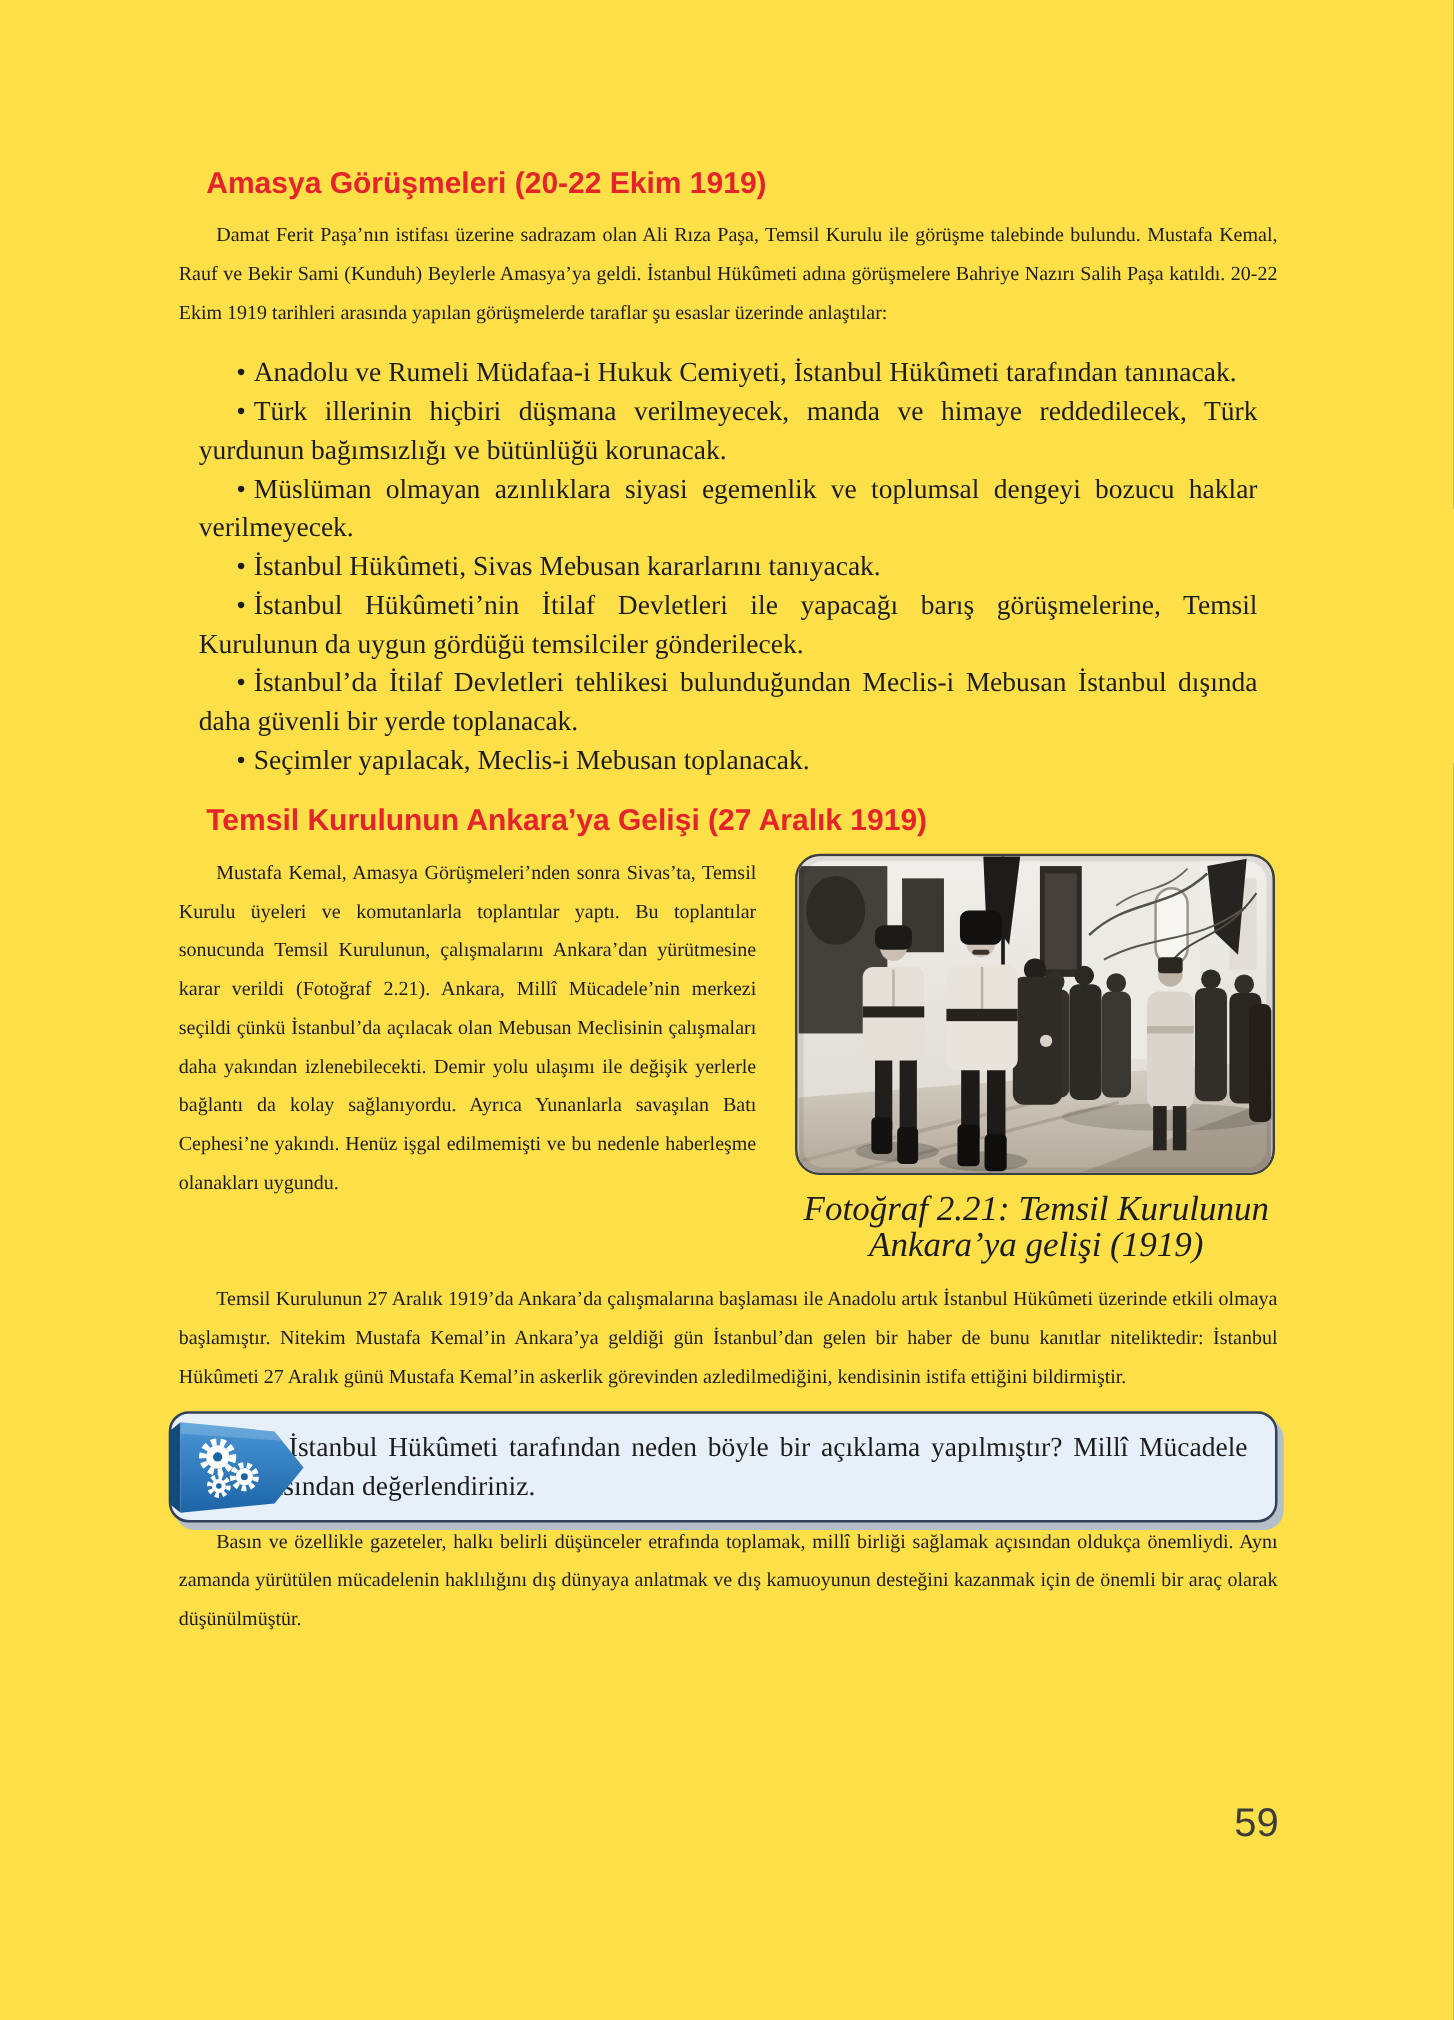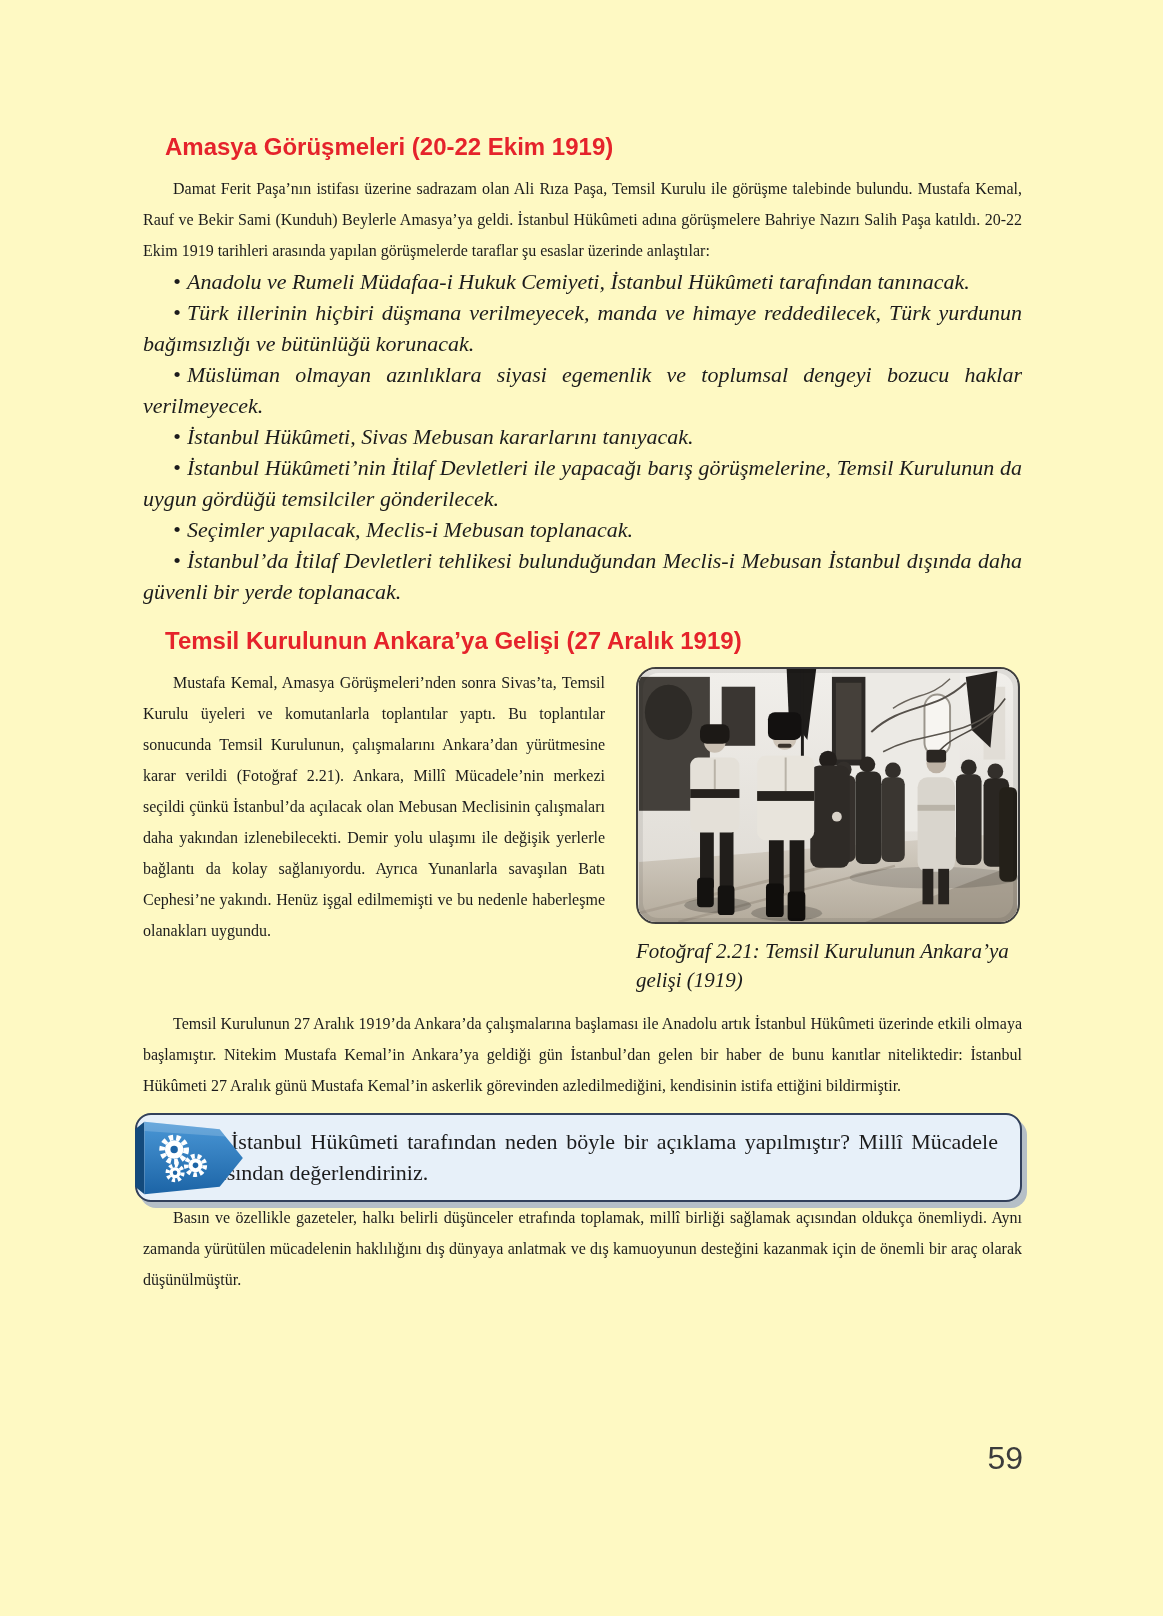--- a/index.html
+++ b/index.html
@@ -1,19 +1,19 @@
 <!DOCTYPE html>
 <html lang="tr"><head>
 <meta charset="utf-8">
 <style>
   html,body{margin:0;padding:0;background:#888;}
   .page{
     position:relative;
     width:1163px;height:1616px;
-    background:#fef9c3;
+    background:#fde047;
     margin:0 auto;
     font-family:"Liberation Serif", serif;
     color:#1c1c1c;
     overflow:hidden;
   }
   .content{position:absolute;left:143px;top:0;width:879px;}
   .red-heading{
     font-family:"Liberation Sans", sans-serif;
     font-weight:bold;
     font-size:24px;line-height:28px;
@@ -22,21 +22,21 @@
   }
   .h1{margin-top:133px;}
   .h2{margin-top:20px;}
   .h3{margin-top:28px;margin-bottom:11px;}
   p.body{
     font-size:16px;line-height:31px;
     text-align:justify;
     margin:0;
   }
   p.indent{text-indent:30px;}
-  ul.bullets{list-style:none;margin:0;padding:0;font-style:italic;}
+  ul.bullets{list-style:none;margin:16px;padding:0;}
   ul.bullets li{
     font-size:22px;line-height:31px;
     text-align:justify;
     text-indent:30px;
     margin:0;
   }
   ul.bullets .bullet{display:inline-block;width:14px;text-indent:0;color:#1c1c1c;}
   .two-col{
     display:flex;justify-content:space-between;align-items:flex-start;
     margin-top:12px;
@@ -45,23 +45,23 @@
   .col-text{width:462px;}
   figure.photo-fig{margin:0;width:386px;}
   .photo-frame{
     width:384px;height:257px;
     border:2px solid #3f3f3f;border-radius:20px;
     overflow:hidden;box-sizing:border-box;
     background:#e6e3dd;
   }
   .photo-frame svg{display:block;width:100%;height:100%;}
   figcaption{
-    font-size:21px;line-height:29px;
+    font-size:28px;line-height:29px;
     font-style:italic;
-    text-align:left;
+    text-align:center;
     margin-top:13px;
   }
   .question-box{
     position:relative;
     margin-top:12px;margin-left:-8px;
     width:887px;box-sizing:border-box;
     min-height:82px;
     background:#e7f0f9;
     border:2px solid #32405a;
     border-radius:16px;
@@ -92,22 +92,22 @@
     <h2 class="red-heading h1">Amasya Görüşmeleri (20-22 Ekim 1919)</h2>
 
     <p class="body indent">Damat Ferit Paşa’nın istifası üzerine sadrazam olan Ali Rıza Paşa, Temsil Kurulu ile görüşme talebinde bulundu. Mustafa Kemal, Rauf ve Bekir Sami (Kunduh) Beylerle Amasya’ya geldi. İstanbul Hükûmeti adına görüşmelere Bahriye Nazırı Salih Paşa katıldı. 20-22 Ekim 1919 tarihleri arasında yapılan görüşmelerde taraflar şu esaslar üzerinde anlaştılar:</p>
 
     <ul class="bullets">
       <li><span class="bullet">•</span><span>Anadolu ve Rumeli Müdafaa-i Hukuk Cemiyeti, İstanbul Hükûmeti tarafından tanınacak.</span></li>
       <li><span class="bullet">•</span><span>Türk illerinin hiçbiri düşmana verilmeyecek, manda ve himaye reddedilecek, Türk yurdunun bağımsızlığı ve bütünlüğü korunacak.</span></li>
       <li><span class="bullet">•</span><span>Müslüman olmayan azınlıklara siyasi egemenlik ve toplumsal dengeyi bozucu haklar verilmeyecek.</span></li>
       <li><span class="bullet">•</span><span>İstanbul Hükûmeti, Sivas Mebusan kararlarını tanıyacak.</span></li>
       <li><span class="bullet">•</span><span>İstanbul Hükûmeti’nin İtilaf Devletleri ile yapacağı barış görüşmelerine, Temsil Kurulunun da uygun gördüğü temsilciler gönderilecek.</span></li>
+      <li><span class="bullet">•</span><span>İstanbul’da İtilaf Devletleri tehlikesi bulunduğundan Meclis-i Mebusan İstanbul dışında daha güvenli bir yerde toplanacak.</span></li>
       <li><span class="bullet">•</span><span>Seçimler yapılacak, Meclis-i Mebusan toplanacak.</span></li>
-      <li><span class="bullet">•</span><span>İstanbul’da İtilaf Devletleri tehlikesi bulunduğundan Meclis-i Mebusan İstanbul dışında daha güvenli bir yerde toplanacak.</span></li>
     </ul>
 
 
     <h2 class="red-heading h2">Temsil Kurulunun Ankara’ya Gelişi (27 Aralık 1919)</h2>
 
     <div class="two-col">
       <p class="body indent col-text">Mustafa Kemal, Amasya Görüşmeleri’nden sonra Sivas’ta, Temsil Kurulu üyeleri ve komutanlarla toplantılar yaptı. Bu toplantılar sonucunda Temsil Kurulunun, çalışmalarını Ankara’dan yürütmesine karar verildi (Fotoğraf 2.21). Ankara, Millî Mücadele’nin merkezi seçildi çünkü İstanbul’da açılacak olan Mebusan Meclisinin çalışmaları daha yakından izlenebilecekti. Demir yolu ulaşımı ile değişik yerlerle bağlantı da kolay sağlanıyordu. Ayrıca Yunanlarla savaşılan Batı Cephesi’ne yakındı. Henüz işgal edilmemişti ve bu nedenle haberleşme olanakları uygundu.</p>
 
       <figure class="photo-fig">
         <div class="photo-frame">

